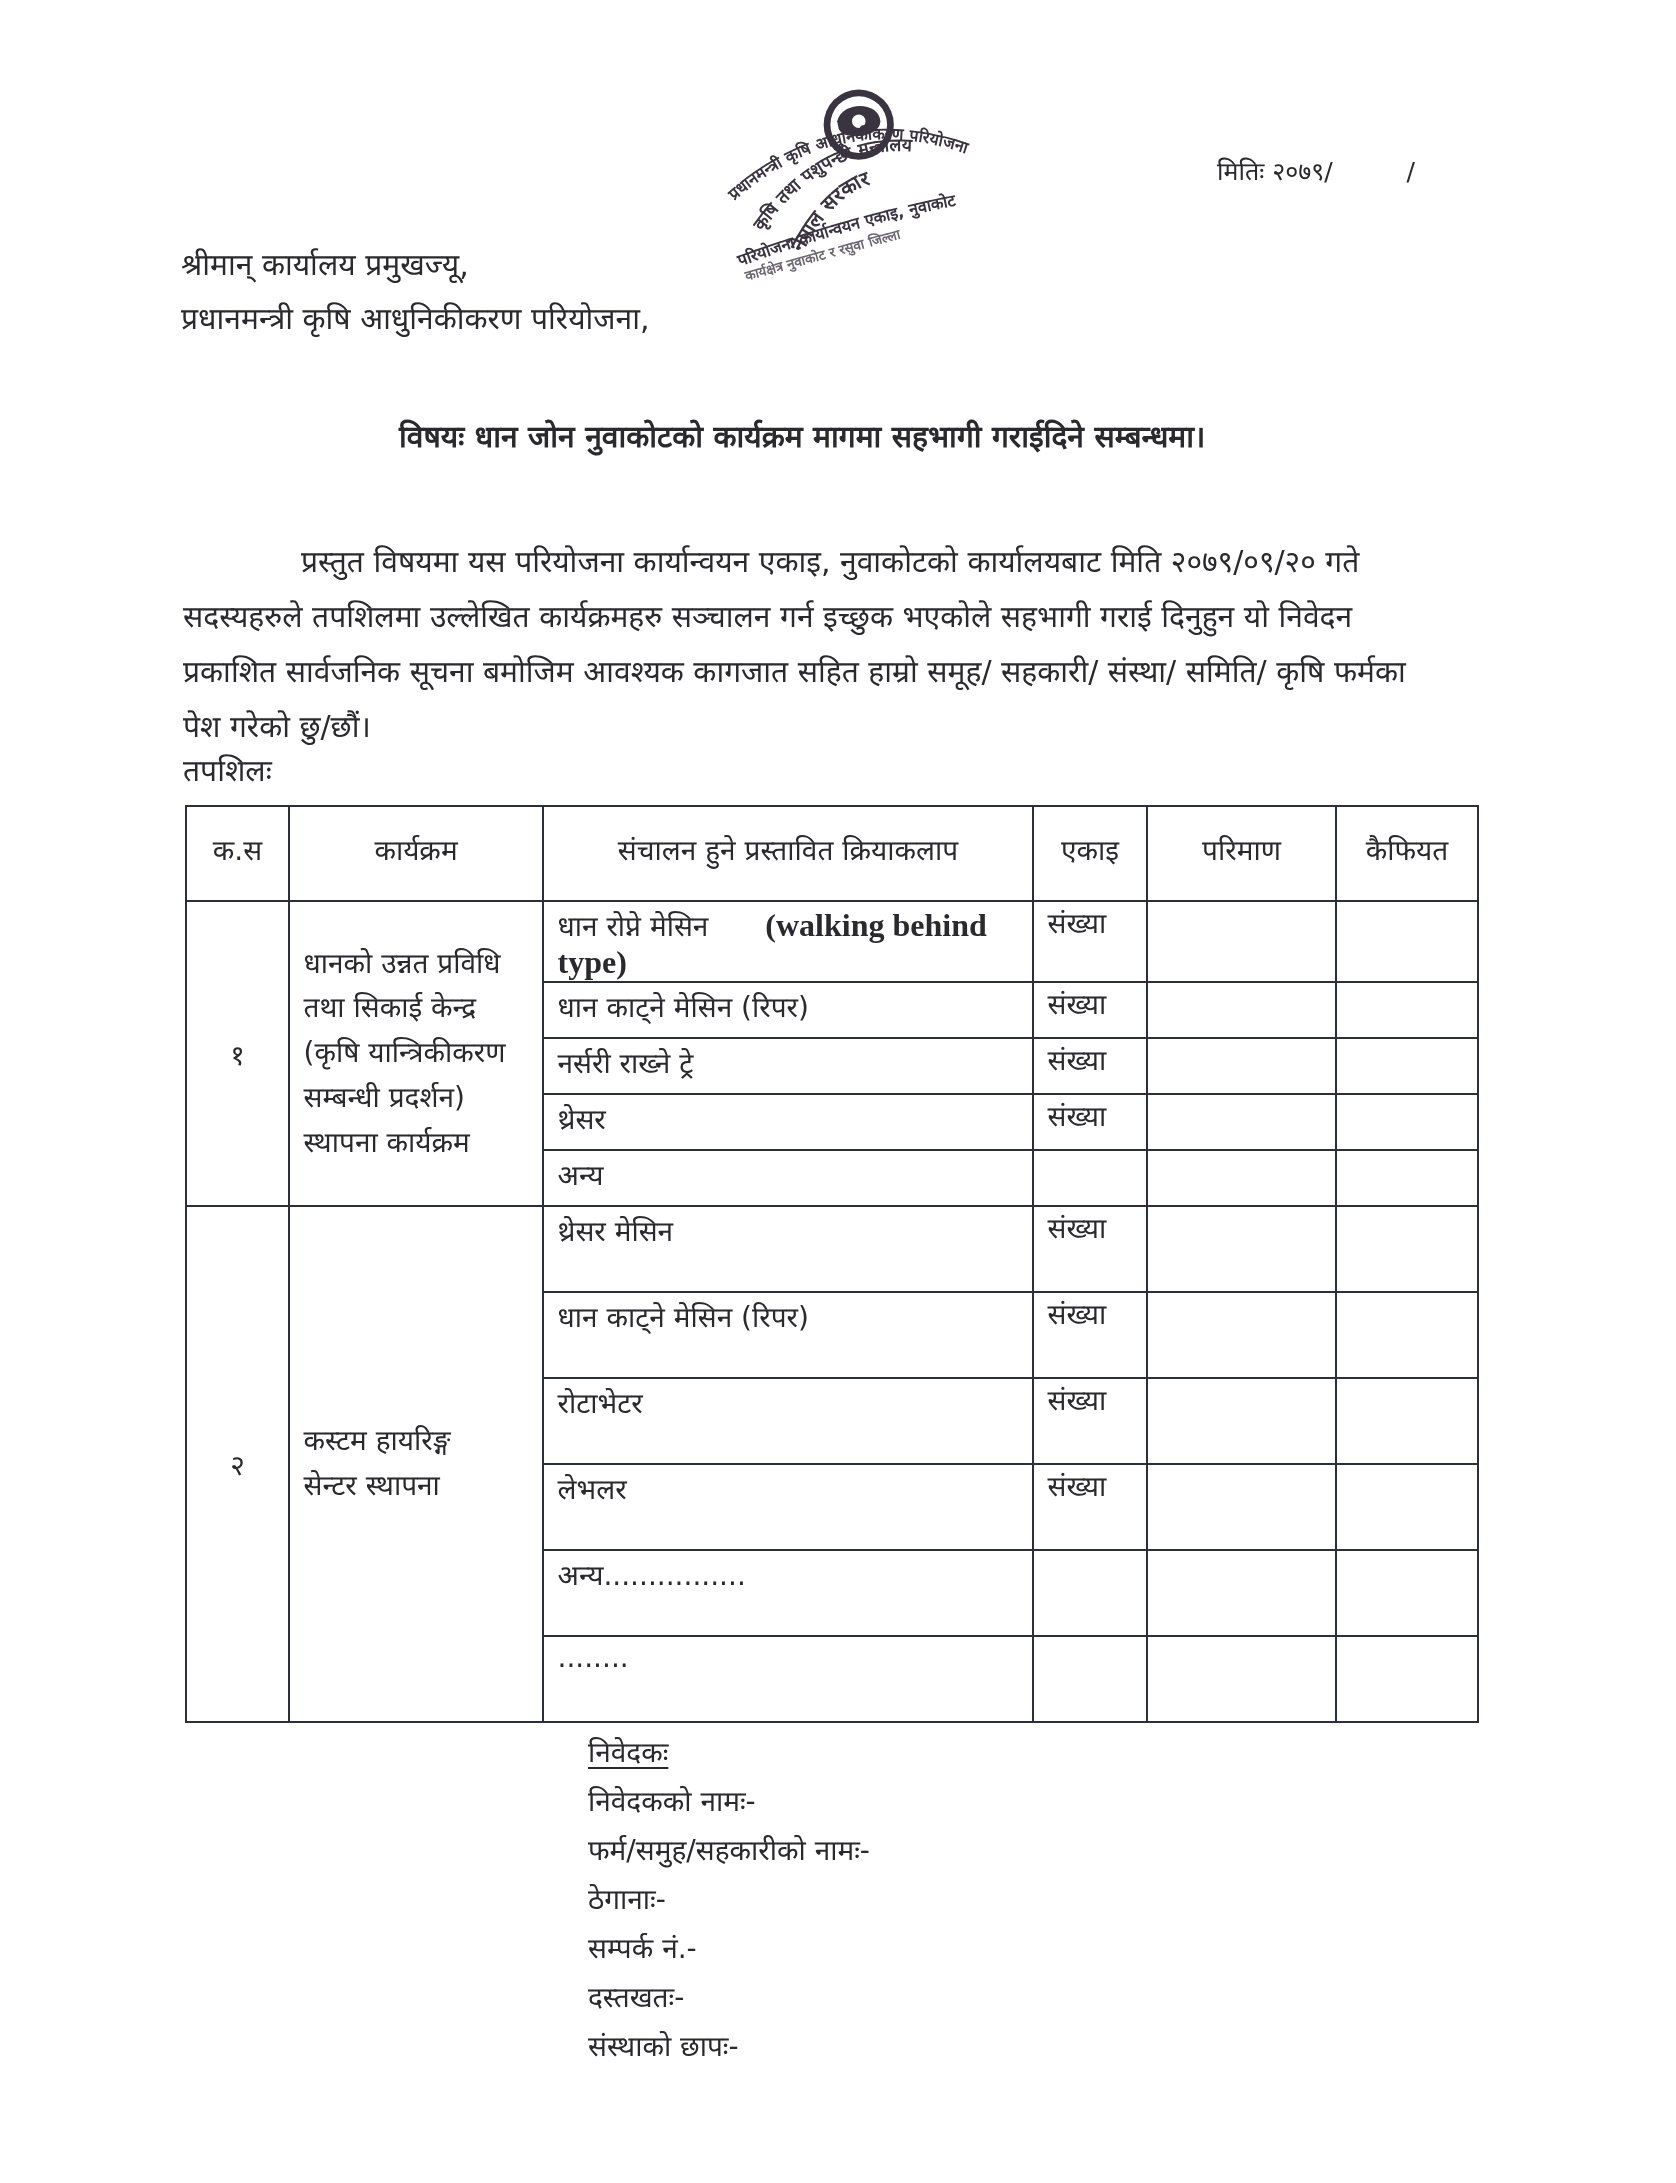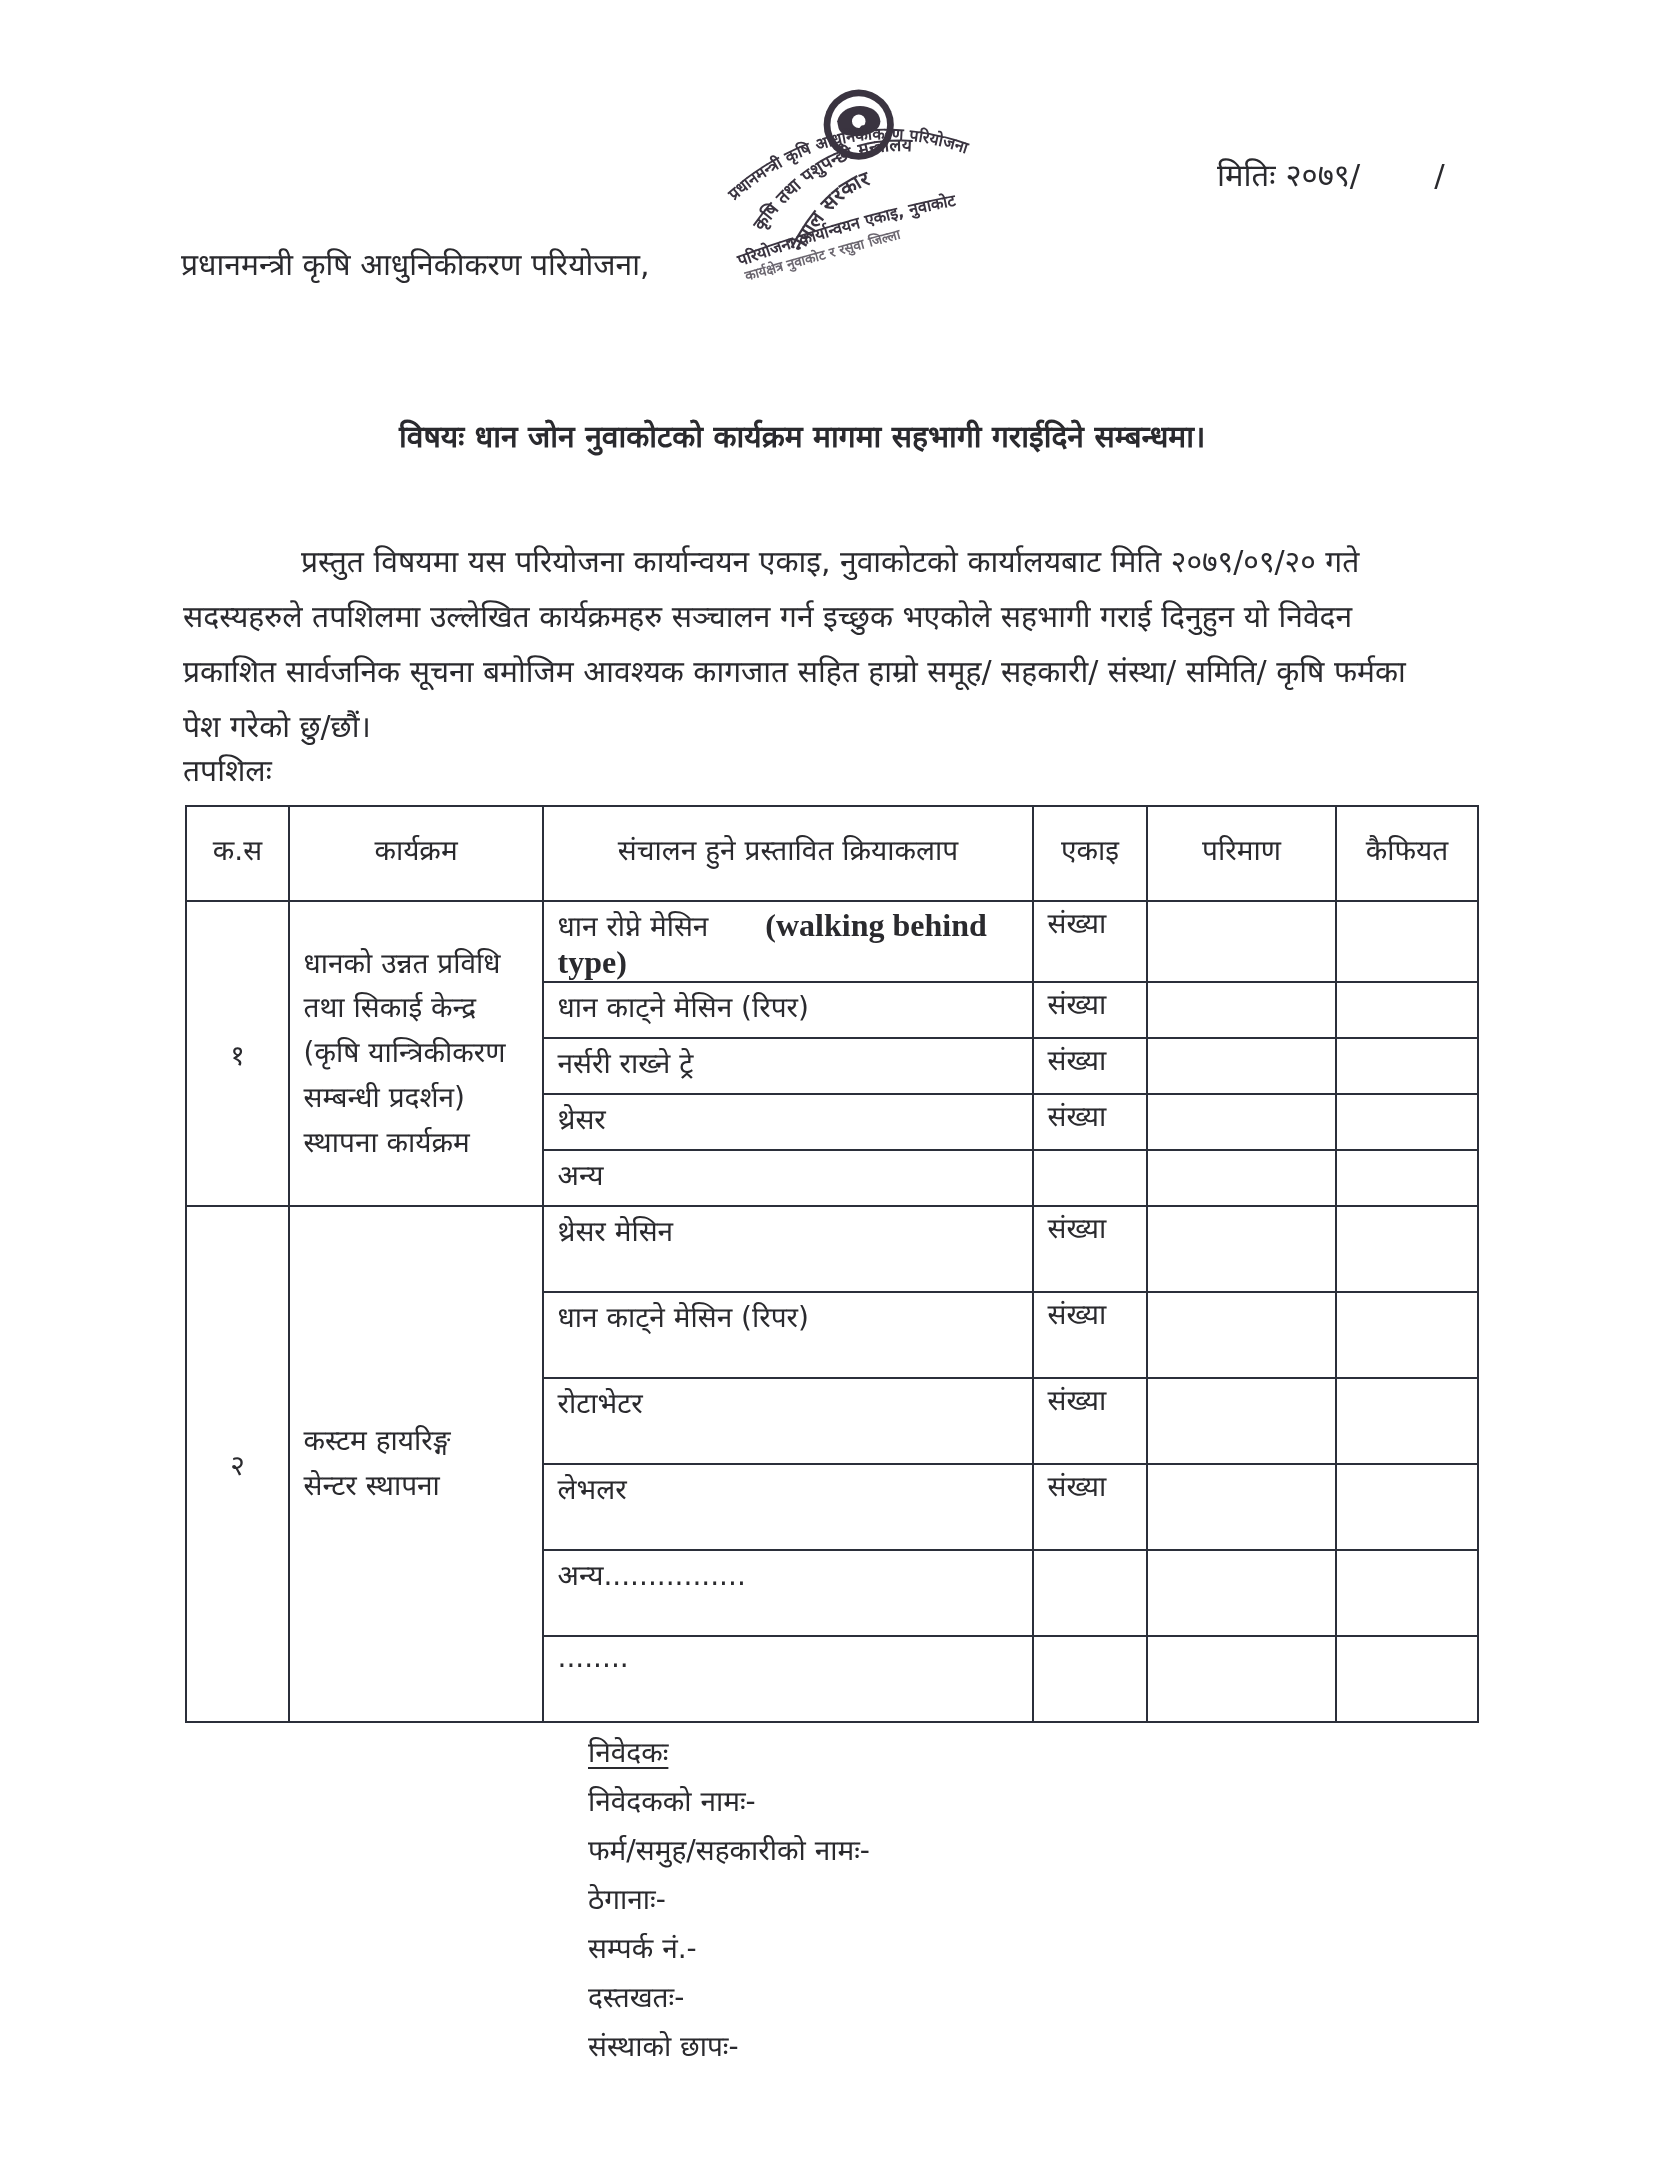--- a/index.html
+++ b/index.html
@@ -10,21 +10,21 @@
   }
   .abs { position: absolute; }
   .txt { font-size: 30px; line-height: 1.2; white-space: nowrap; }
 
   
   #stamp { left: 703px; top: 74px; width: 298px; height: 243px; }
   #stamp svg { width: 100%; height: 100%; }
   .stamp-text { font-family: "DejaVu Sans", sans-serif; font-weight: bold; fill: #3a3440; }
 
   
-  #date { left: 1217px; top: 157px; font-size: 31px; }
+  #date { left: 1217px; top: 157px; font-size: 25px; }
   #date .gap { display: inline-block; width: 74px; }
 
   
   #address { left: 181px; top: 238px; }
   #address .line { font-size: 30px; height: 54px; line-height: 54px; white-space: nowrap; }
 
   
   #subject { left: 399px; top: 415px; font-size: 30px; font-weight: bold; white-space: nowrap; }
 
   
@@ -90,20 +90,21 @@
     </text>
   </svg>
 </div>
 
 <div id="date" class="abs txt">
   <span>मितिः</span>
   <span>२०७९/</span><span class="gap"></span><span>/</span>
 </div>
 
 <div id="address" class="abs">
+  <div class="line">श्रीमान् कार्यालय प्रमुखज्यू,</div>
   <div class="line">प्रधानमन्त्री कृषि आधुनिकीकरण परियोजना,</div>
 </div>
 
 <div id="subject" class="abs">विषयः धान जोन नुवाकोटको कार्यक्रम मागमा सहभागी गराईदिने सम्बन्धमा।</div>
 
 <div id="body-para" class="abs">
   <div class="pline first">
       <span>प्रस्तुत विषयमा यस परियोजना कार्यान्वयन एकाइ, नुवाकोटको कार्यालयबाट मिति २०७९/०९/२० गते</span>
     </div>
   <div class="pline">

